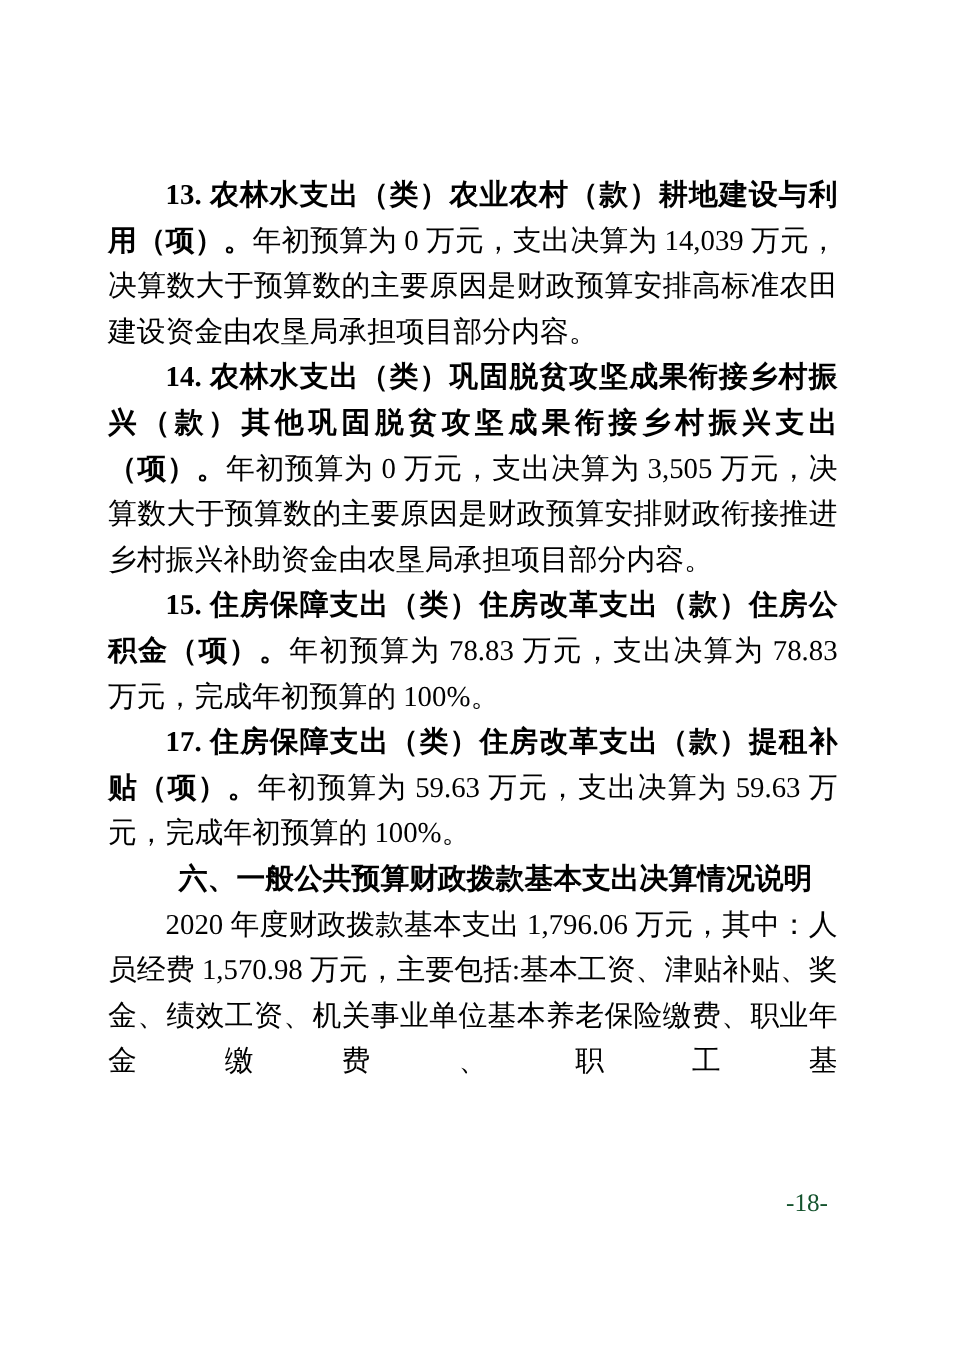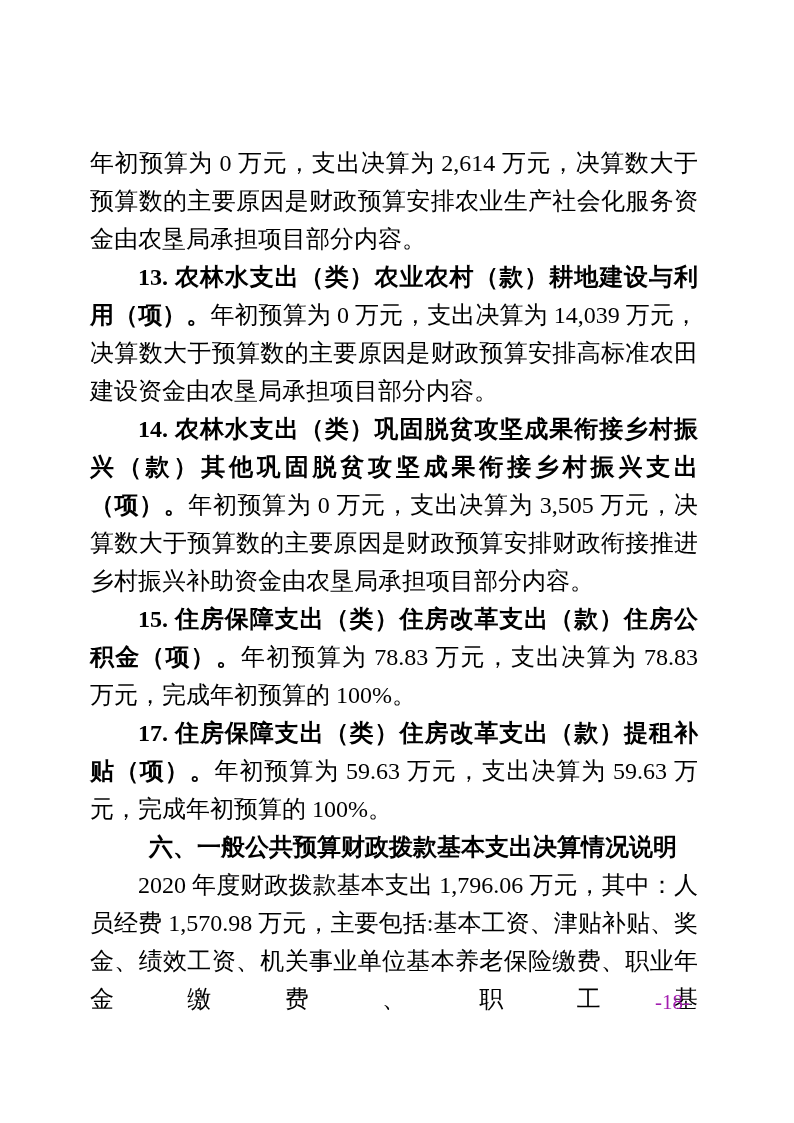--- a/index.html
+++ b/index.html
@@ -43,29 +43,28 @@
     font-weight: bold;
     margin-left: 11px;
   }
   .page-number {
     position: absolute;
     top: 990px;
     right: 104px;
     font-size: 21px;
     line-height: 24px;
     font-family: "Liberation Serif", "DejaVu Serif", serif;
-    color: #a21caf;
+    color: #14532d;
   }
 </style>
 </head>
 <body>
 
 <div class="page">
   <div class="content">
-      <p class="para"><span class="seg-regular">年初预算为 0 万元，支出决算为 2,614 万元，决算数大于预算数的主要原因是财政预算安排农业生产社会化服务资金由农垦局承担项目部分内容。</span></p>
       <p class="para indent"><span class="seg-heading">13. 农林水支出（类）农业农村（款）耕地建设与利用（项）。</span><span class="seg-regular">年初预算为 0 万元，支出决算为 14,039 万元，决算数大于预算数的主要原因是财政预算安排高标准农田建设资金由农垦局承担项目部分内容。</span></p>
       <p class="para indent"><span class="seg-heading">14. 农林水支出（类）巩固脱贫攻坚成果衔接乡村振兴（款）其他巩固脱贫攻坚成果衔接乡村振兴支出（项）。</span><span class="seg-regular">年初预算为 0 万元，支出决算为 3,505 万元，决算数大于预算数的主要原因是财政预算安排财政衔接推进乡村振兴补助资金由农垦局承担项目部分内容。</span></p>
       <p class="para indent"><span class="seg-heading">15. 住房保障支出（类）住房改革支出（款）住房公积金（项）。</span><span class="seg-regular">年初预算为 78.83 万元，支出决算为 78.83 万元，完成年初预算的 100%。</span></p>
       <p class="para indent"><span class="seg-heading">17. 住房保障支出（类）住房改革支出（款）提租补贴（项）。</span><span class="seg-regular">年初预算为 59.63 万元，支出决算为 59.63 万元，完成年初预算的 100%。</span></p>
       <p class="para indent section-heading"><span class="seg-heading">六、一般公共预算财政拨款基本支出决算情况说明</span></p>
       <p class="para indent clipped"><span class="seg-regular">2020 年度财政拨款基本支出 1,796.06 万元，其中：人员经费 1,570.98 万元，主要包括:基本工资、津贴补贴、奖金、绩效工资、机关事业单位基本养老保险缴费、职业年金缴费、职工基</span></p>
     </div>
   <div class="page-number">-18-</div>
 </div>
 

